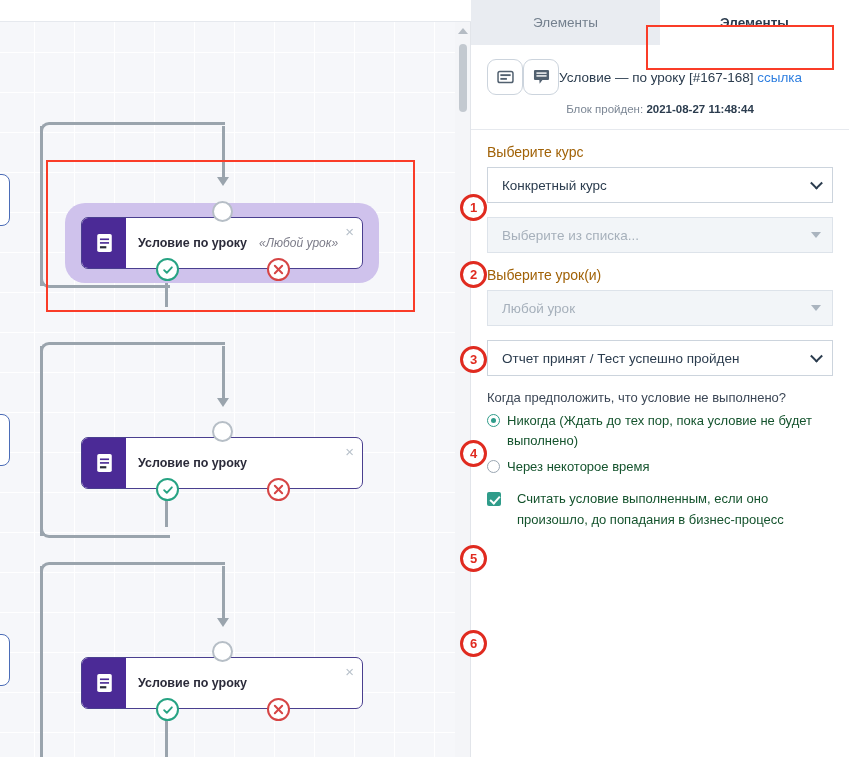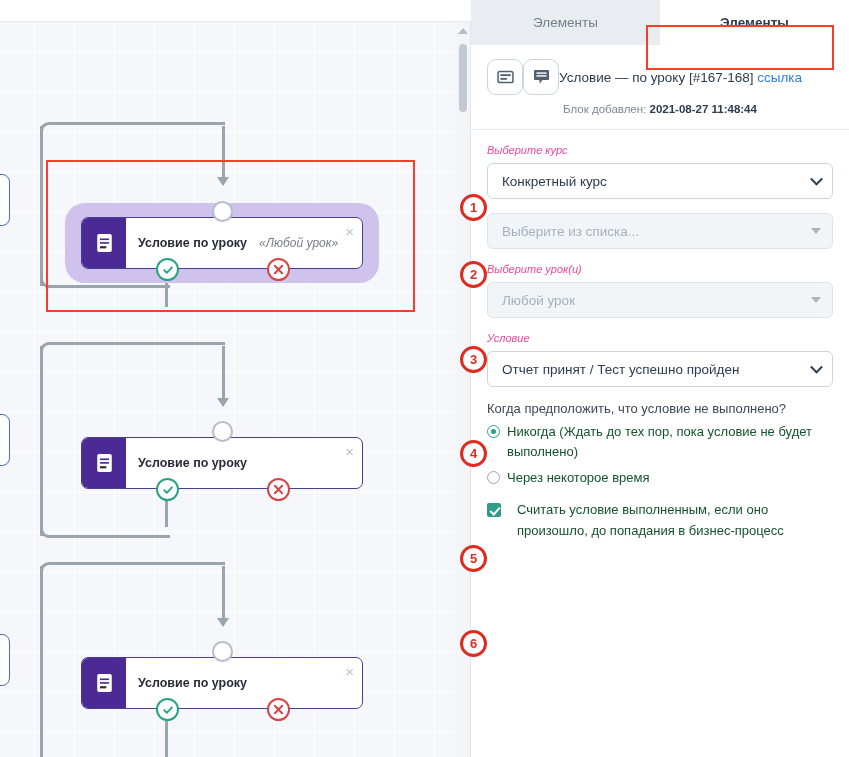--- a/index.html
+++ b/index.html
@@ -132,24 +132,24 @@
     background: #fff; display: flex; align-items: center; justify-content: center;
     cursor: pointer; flex: 0 0 36px;
   }
   .head-title { font-size: 13.5px; color: #2b3c4e; }
   .head-link { color: #2f7fe0; cursor: pointer; }
   .head-meta { text-align: center; font-size: 11.5px; color: #7b8694; margin-top: 8px; }
   .head-meta b { color: #2b3c4e; text-align: right; }
   .panel-sep { height: 1px; background: #e6e9ee; margin-top: 8px; }
 
   .form { padding: 14px 16px 0 16px; }
-  .field-label { font-size: 11px; color: #ec4899; margin-bottom: 7px; font-style: italic; }
+  .field-label { font-size: 14px; color: #a16207; margin-bottom: 7px; }
   .ctl { position: relative; margin-bottom: 14px; }
   .select-box, .pick-box {
-    height: 36px; border-radius: 6px; display: flex; align-items: center;
+    height: 36px; border-radius: 0; display: flex; align-items: center;
     padding: 0 30px 0 14px; font-size: 13.5px;
   }
   .select-box { background: #ffffff; border: 1px solid #ccd4dd; color: #2b3c4e; cursor: pointer; }
   .pick-box { background: #f2f5f8; border: 1px solid #dde3ea; color: #a6b0bb; cursor: pointer; }
   .chev {
     position: absolute; right: 12px; top: 50%; width: 9px; height: 9px;
     border-right: 2px solid #2b3c4e; border-bottom: 2px solid #2b3c4e;
     transform: translateY(-70%) rotate(45deg);
   }
   .caret {
@@ -359,21 +359,21 @@
             <rect x="3.6" y="3.6" width="10.8" height="1.5" fill="#ffffff"></rect>
             <rect x="3.6" y="6.6" width="10.8" height="1.5" fill="#ffffff"></rect>
           </svg>
         </div>
         <div class="head-title">
           <span>Условие — по уроку [#167-168]</span>
           <span class="head-link">ссылка</span>
         </div>
       </div>
       <div class="head-meta">
-        <span>Блок добавлен:</span>
+        <span>Блок пройден:</span>
         <b>2021-08-27 11:48:44</b>
       </div>
     </div>
     <div class="panel-sep"></div>
 
     <div class="form">
 
       <div class="field-label">Выберите курс</div>
       <div class="ctl">
         <div class="select-box">Конкретный курс</div>
@@ -384,21 +384,20 @@
         <div class="pick-box">Выберите из списка...</div>
         <span class="caret"></span>
       </div>
 
       <div class="field-label">Выберите урок(и)</div>
       <div class="ctl">
         <div class="pick-box">Любой урок</div>
         <span class="caret"></span>
       </div>
 
-      <div class="field-label" style="margin-top:14px;">Условие</div>
       <div class="ctl">
         <div class="select-box">Отчет принят / Тест успешно пройден</div>
         <span class="chev"></span>
       </div>
 
       <div class="q-label">Когда предположить, что условие не выполнено?</div>
 
       <div class="opt-row">
         <span class="radio on"></span>
         <span class="opt-text">Никогда (Ждать до тех пор, пока условие не будет выполнено)</span>

